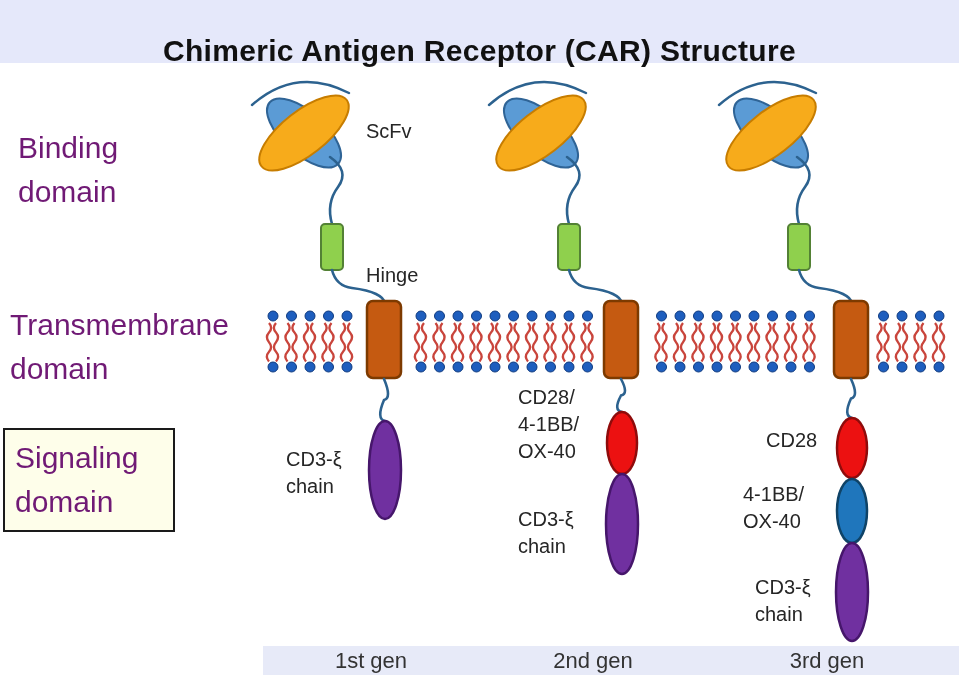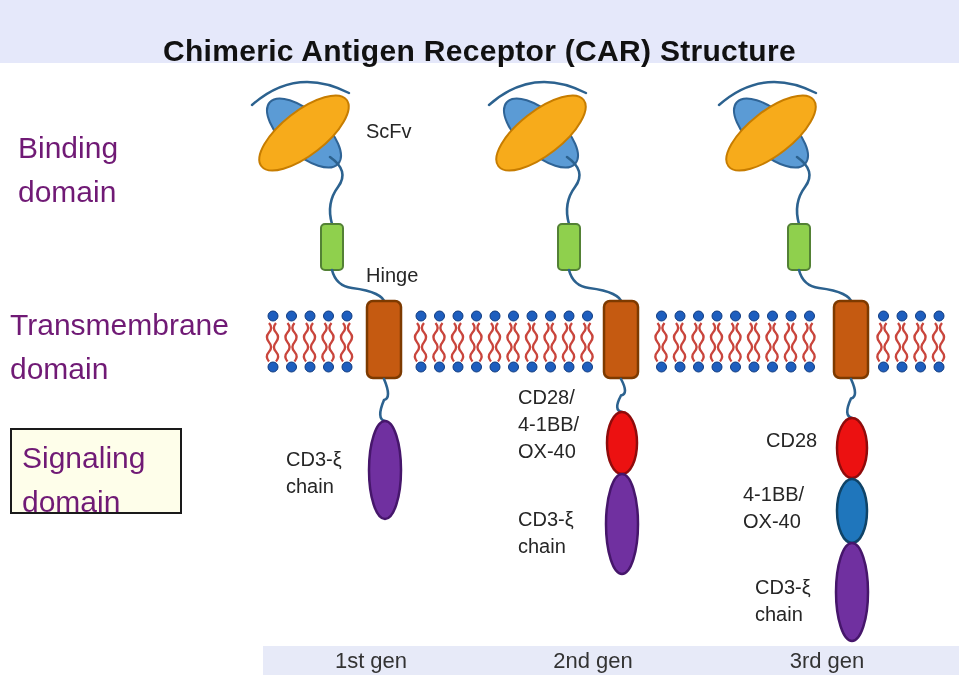--- a/index.html
+++ b/index.html
@@ -12,21 +12,21 @@
     background:#E5E8FA;display:flex;align-items:center;justify-content:center;
   }
   .page-title{
     font-size:30px;font-weight:bold;color:#111;letter-spacing:.3px;margin-top:39px;
   }
   .domain-label{
     position:absolute;font-size:30px;line-height:44px;color:#701a75;
     white-space:pre-line;
   }
   .signaling-box{
-    position:absolute;left:10px;top:428px;width:172px;height:86px;
+    position:absolute;left:3px;top:428px;width:172px;height:104px;
     background:#FEFEEA;border:2px solid #1A1A1A;box-sizing:border-box;
     padding:6px 0 0 10px;
   }
   .signaling-box .domain-label{position:static;}
   .diagram-svg{position:absolute;left:0;top:0;}
   .part-label{
     position:absolute;font-size:20px;line-height:27px;color:#262626;
     white-space:pre-line;
   }
   .footer-strip{

